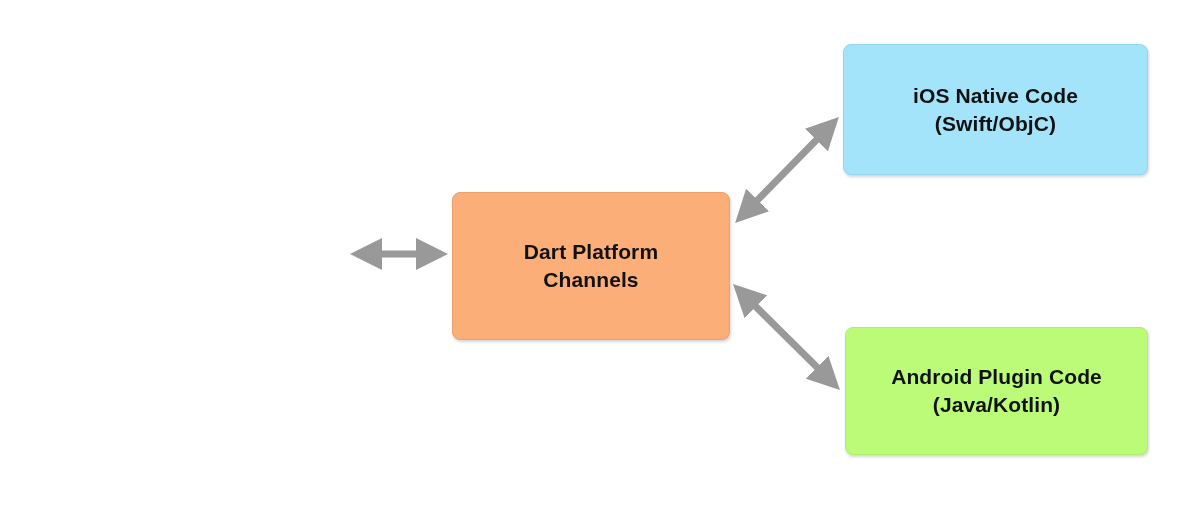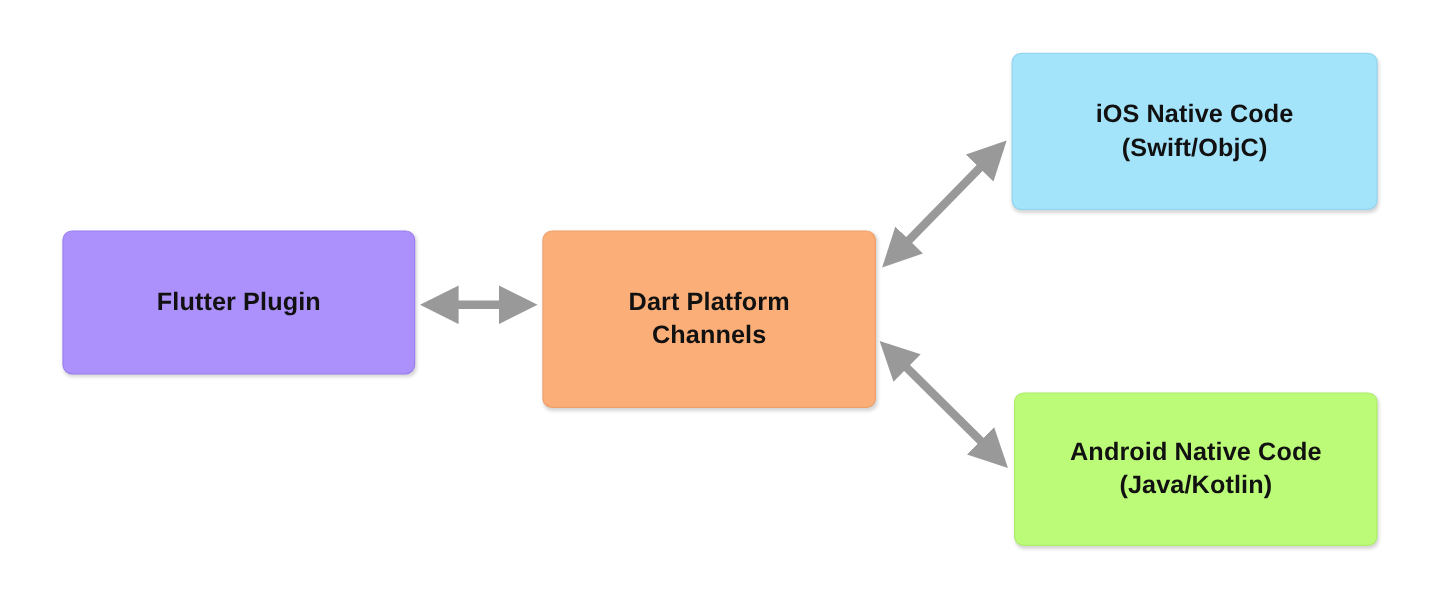--- a/index.html
+++ b/index.html
@@ -77,32 +77,29 @@
       </marker>
     </defs>
 
     <line x1="357" y1="254" x2="441" y2="254" stroke="#999999" stroke-width="7" marker-start="url(#head-start)" marker-end="url(#head-end)"></line>
 
     <line x1="740" y1="218" x2="834" y2="122" stroke="#999999" stroke-width="7" marker-start="url(#head-start)" marker-end="url(#head-end)"></line>
 
     <line x1="738" y1="289" x2="835" y2="385" stroke="#999999" stroke-width="7" marker-start="url(#head-start)" marker-end="url(#head-end)"></line>
   </svg>
 
-  <div class="node" id="node-flutter-plugin" style="background: rgb(172, 144, 252); border: 1px solid rgb(155, 125, 240);">
-    <span class="node-label">Flutter Plugin</span>
-  </div>
 
   <div class="node" id="node-dart-platform-channels" style="background: rgb(251, 174, 120); border: 1px solid rgb(239, 160, 106);">
     <span class="node-label">Dart Platform
 Channels</span>
   </div>
 
   <div class="node" id="node-ios-native-code" style="background: rgb(163, 228, 251); border: 1px solid rgb(147, 214, 239);">
     <span class="node-label">iOS Native Code
 (Swift/ObjC)</span>
   </div>
 
   <div class="node" id="node-android-native-code" style="background: rgb(188, 251, 119); border: 1px solid rgb(174, 238, 105);">
-    <span class="node-label">Android Native Code
+    <span class="node-label">Android Plugin Code
 (Java/Kotlin)</span>
   </div>
 
 </div>
 
 </body></html>

